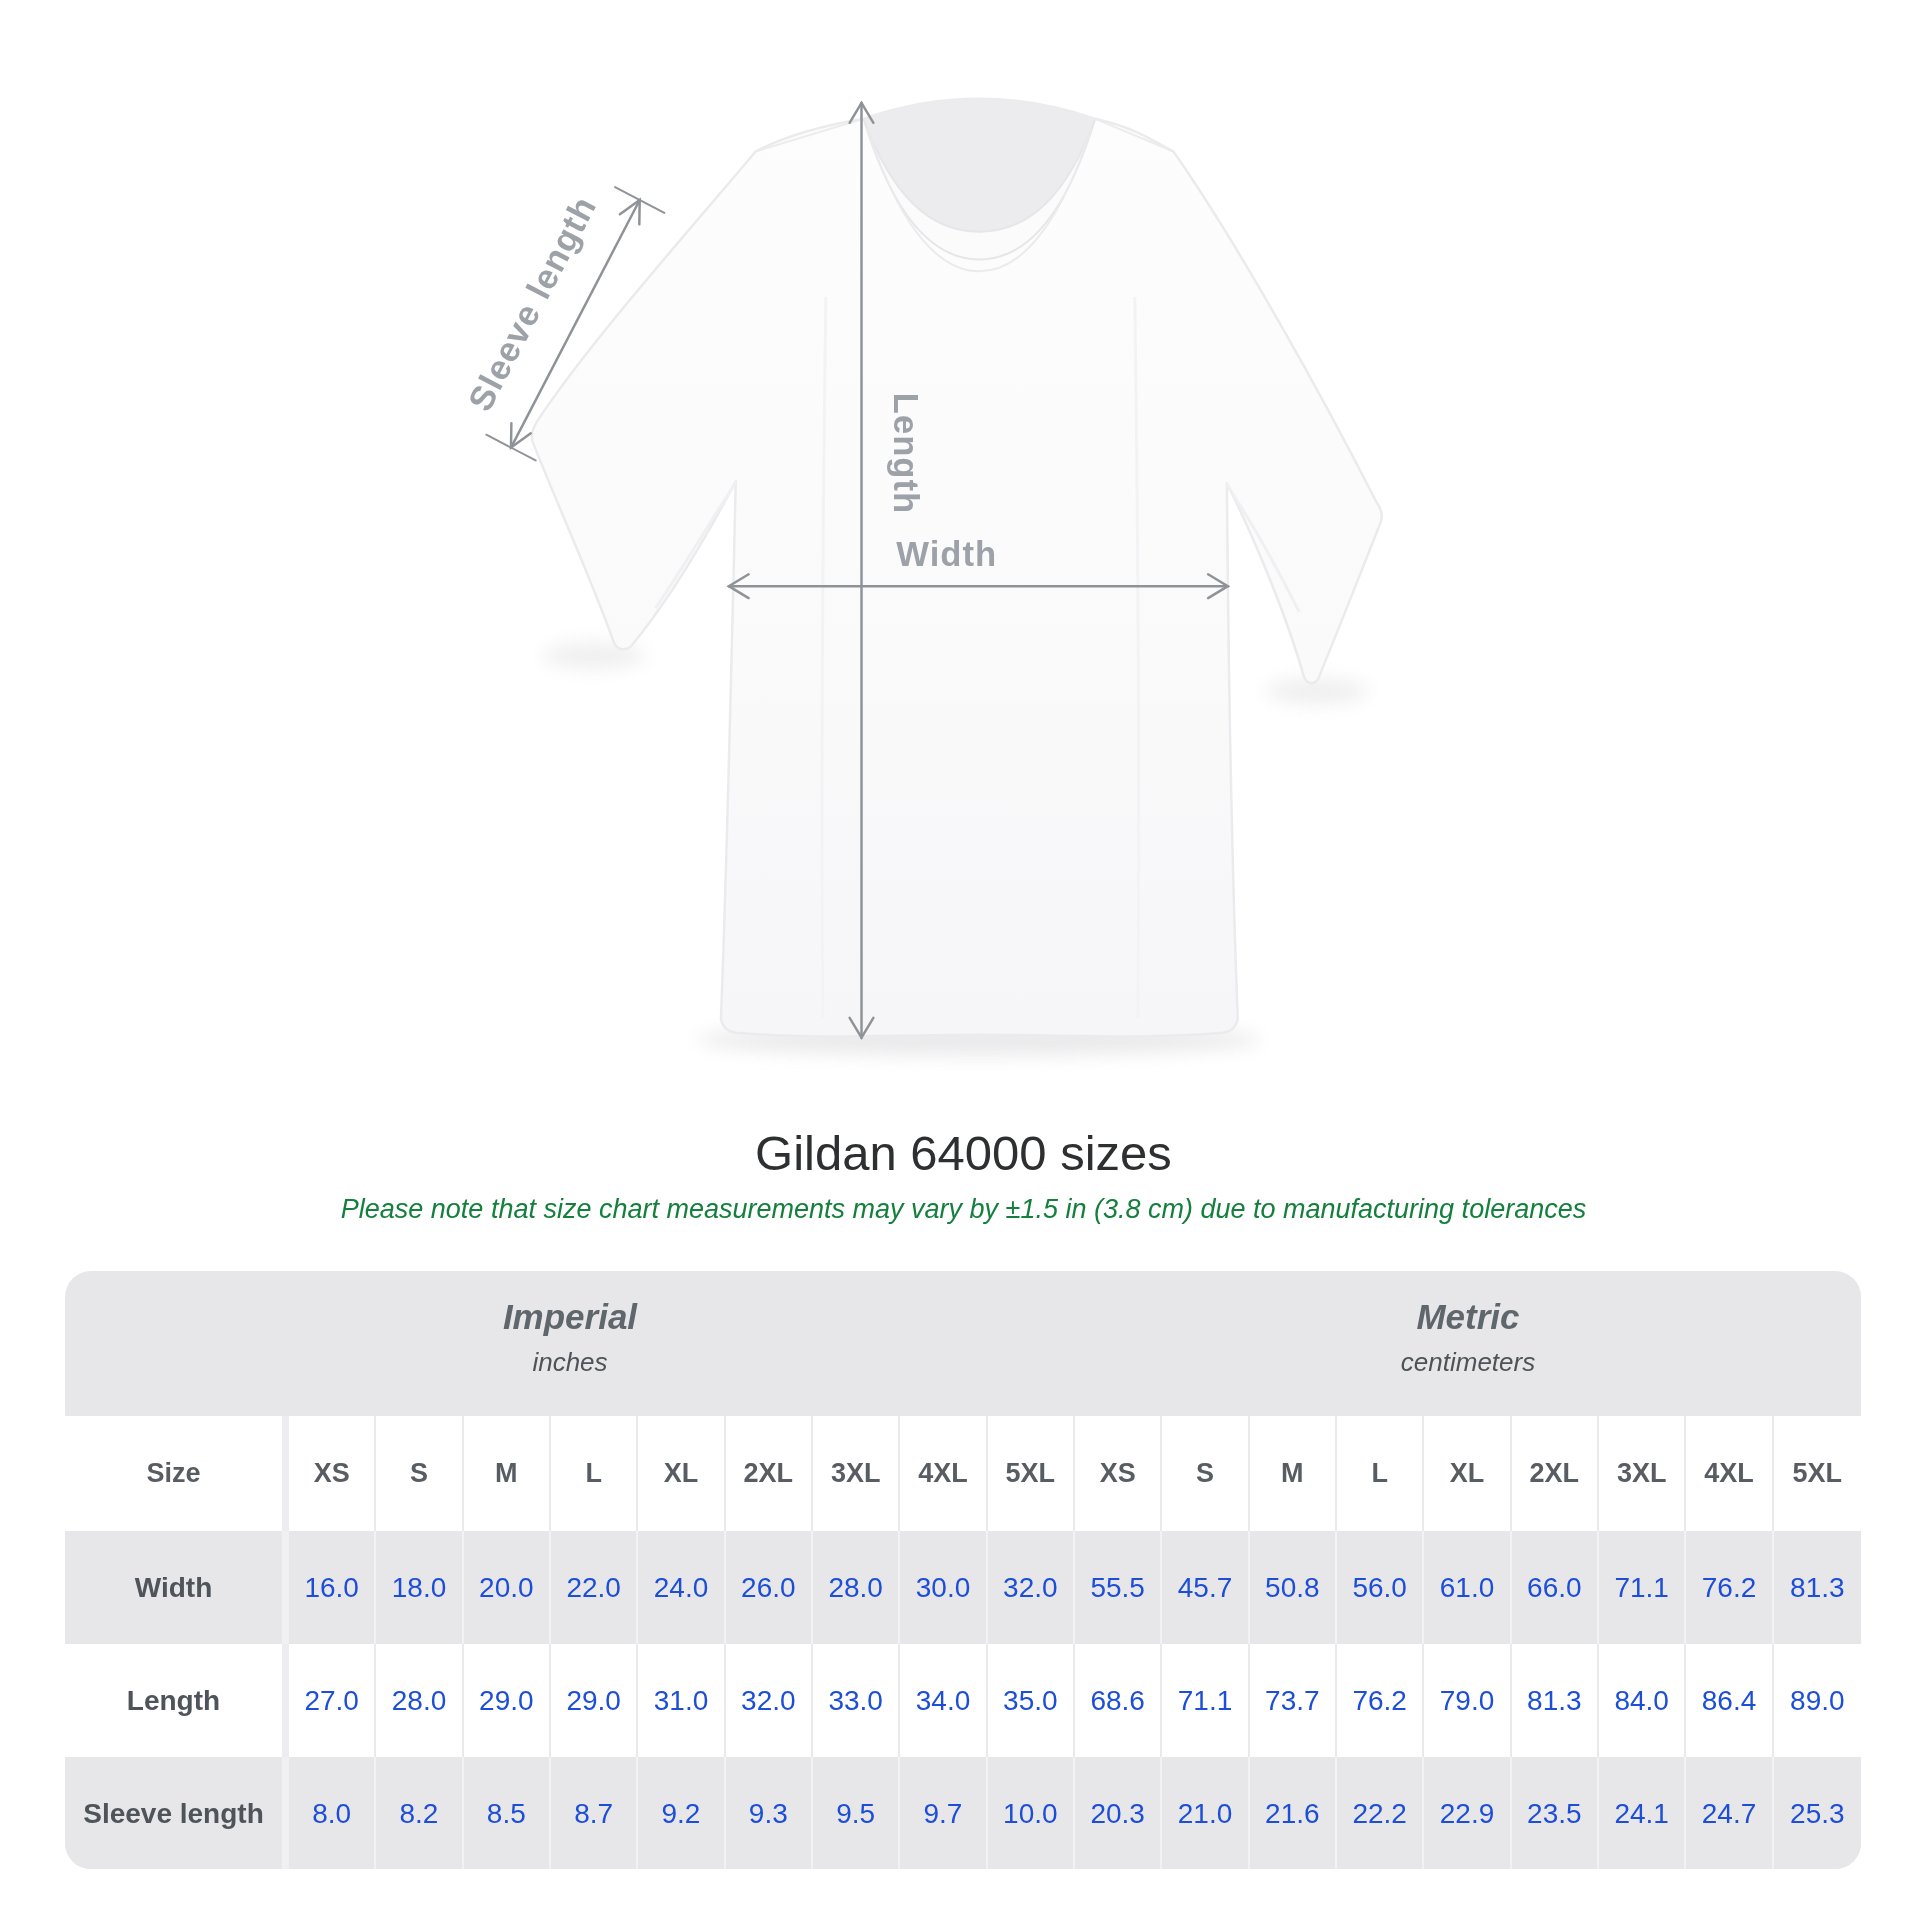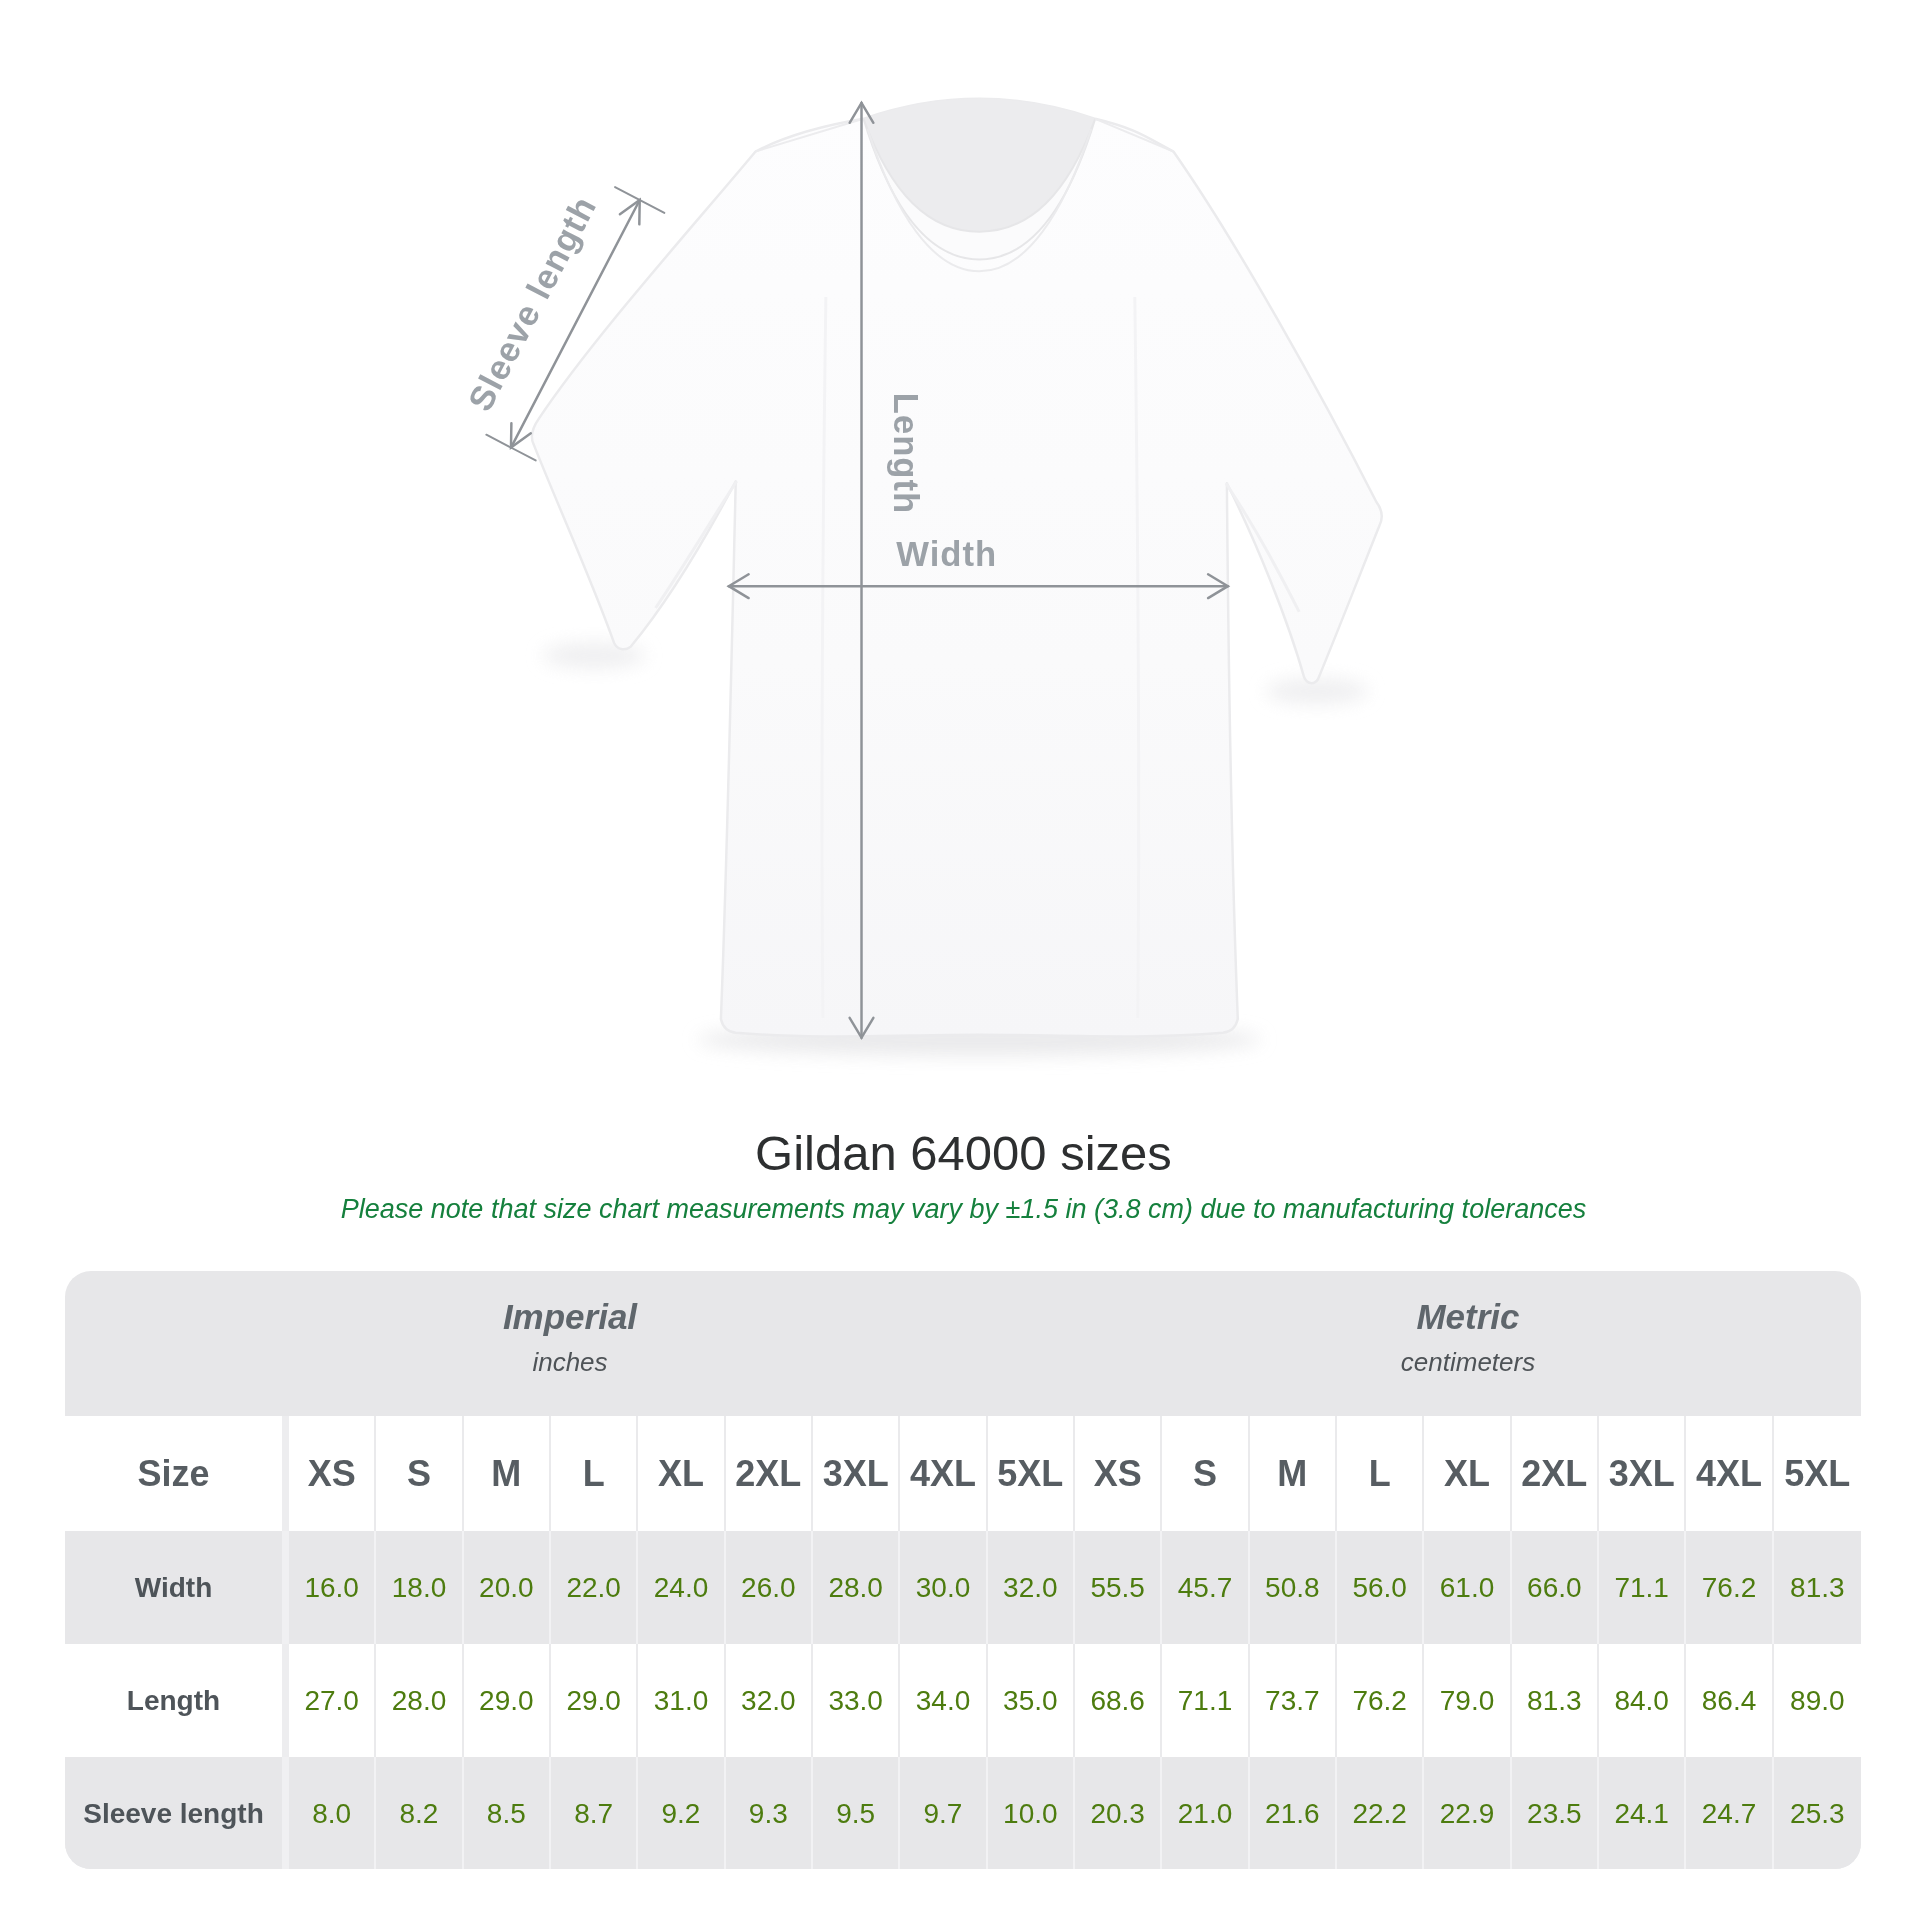--- a/index.html
+++ b/index.html
@@ -31,22 +31,22 @@
   .trow{display:grid;grid-template-columns:224px repeat(18,1fr);height:113px;}
   .trow.header-row{height:115px;}
   .cell{display:flex;align-items:center;justify-content:center;
     border-right:2px solid transparent;box-sizing:border-box;}
   .cell:last-child{border-right:none;}
   .r-white .cell{background:#ffffff;border-right-color:#eaeaec;}
   .r-gray  .cell{background:#e7e7e9;border-right-color:#f2f2f4;}
   .cell.label-cell{border-right-width:7px;}
   .r-white .cell.label-cell{border-right-color:#ededef;}
   .r-gray  .cell.label-cell{border-right-color:#f0f0f2;}
-  .cell.head{font-size:36px;font-weight:bold;color:#575d62;}
-  .cell.num{font-size:28px;color:#4d7c0f;}
+  .cell.head{font-size:27px;font-weight:bold;color:#575d62;}
+  .cell.num{font-size:28px;color:#1d4ed8;}
   .cell.rowlab{font-size:28px;font-weight:bold;color:#4e5459;}
 </style>
 </head>
 <body>
 
 <div class="stage">
 
   <svg class="diagram-svg" width="1927" height="1109" viewBox="0 0 1946 1120">
     <defs>
       <linearGradient id="shirtG" x1="0" y1="0" x2="0" y2="1">

